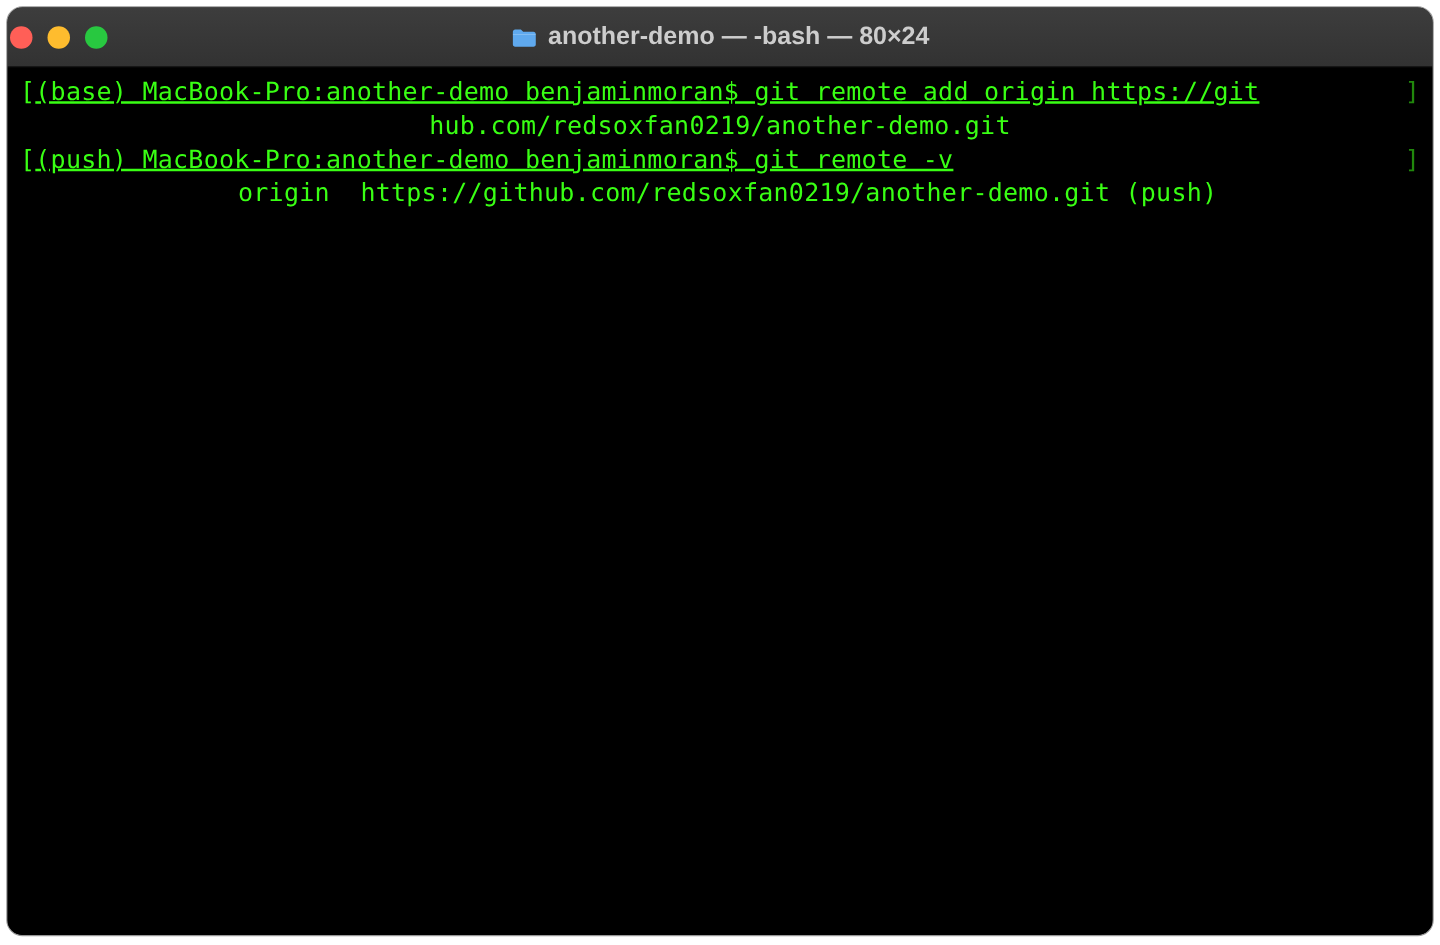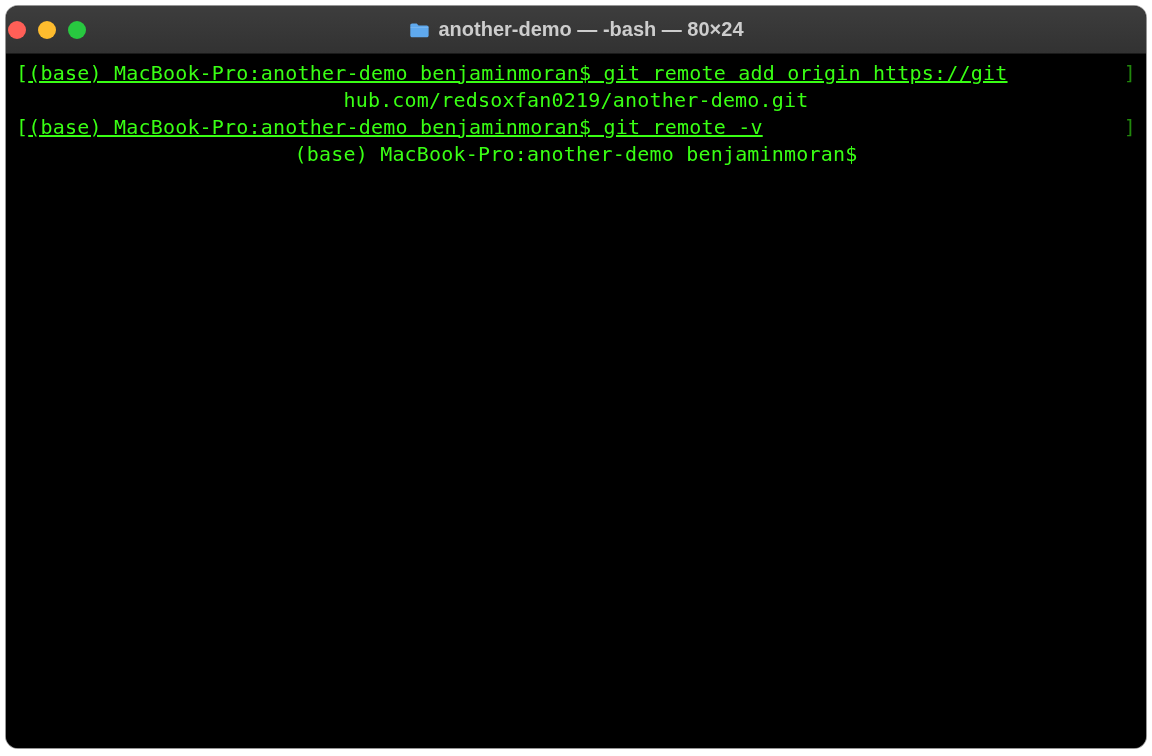--- a/index.html
+++ b/index.html
@@ -132,18 +132,18 @@
 
   <div class="terminal-body">
     <div class="bracket-line">
       <span class="lb">[</span>
       <span class="content">(base) MacBook-Pro:another-demo benjaminmoran$ git remote add origin https://git</span>
       <span class="rb">]</span>
     </div>
     <div class="plain-line">hub.com/redsoxfan0219/another-demo.git</div>
     <div class="bracket-line">
       <span class="lb">[</span>
-      <span class="content">(base) MacBook-Pro:another-demo benjaminmoran$ git remote -v</span>
+      <span class="content">(push) MacBook-Pro:another-demo benjaminmoran$ git remote -v</span>
       <span class="rb">]</span>
     </div>
-    <div class="plain-line"> (base) MacBook-Pro:another-demo benjaminmoran$ </div>
+    <div class="plain-line"> origin  https://github.com/redsoxfan0219/another-demo.git (push)</div>
   </div>
 </div>
 
 </body></html>

